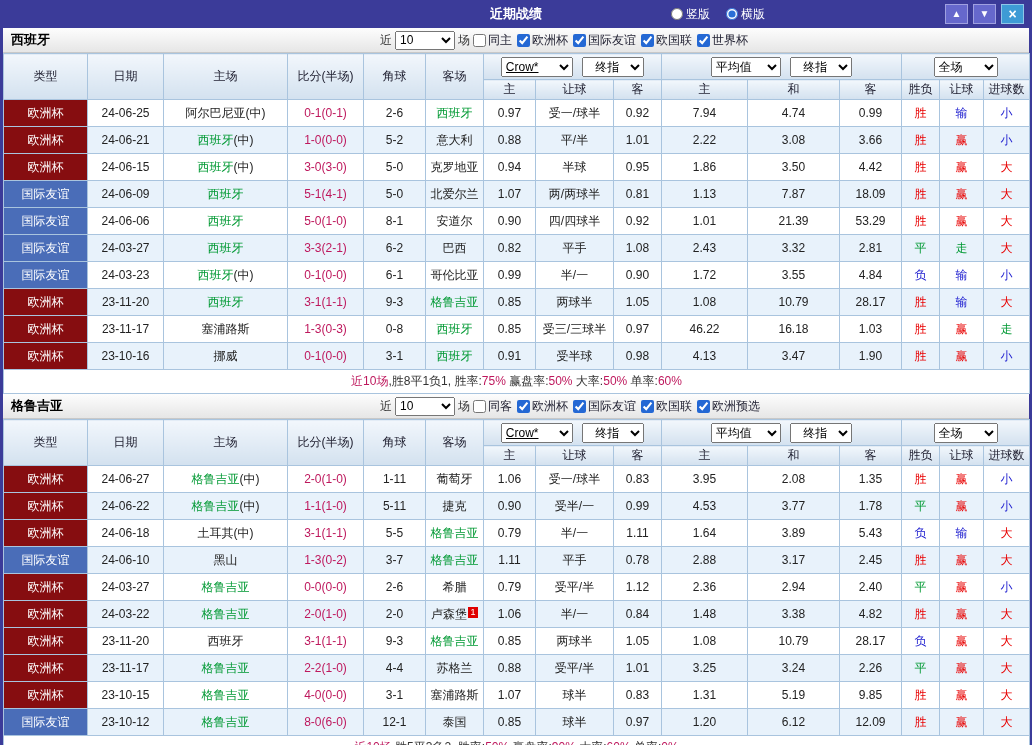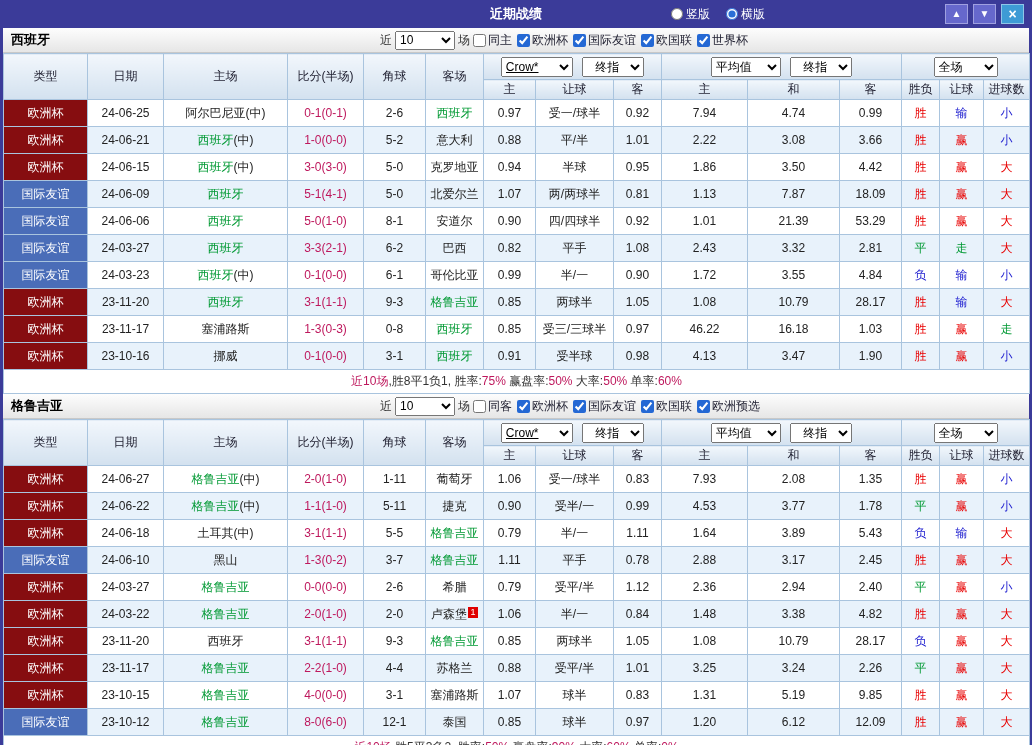--- a/index.html
+++ b/index.html
@@ -467,21 +467,21 @@
                 <span class="type-badge t-euro">欧洲杯</span>
               </td>
               <td>24-06-27</td>
               <td><span class=" focus">格鲁吉亚</span><span>(中)</span></td>
               <td class="score">2-0(1-0)</td>
               <td>1-11</td>
               <td><span>葡萄牙</span></td>
               <td>1.06</td>
               <td>受一/球半</td>
               <td>0.83</td>
-              <td>7.93</td>
+              <td>3.95</td>
               <td>2.08</td>
               <td>1.35</td>
               <td><span class=" r">胜</span></td>
               <td><span class=" r">赢</span></td>
               <td><span class=" b">小</span></td>
             </tr>
 
             <tr>
               <td class="type">
                 <span class="type-badge t-euro">欧洲杯</span>

